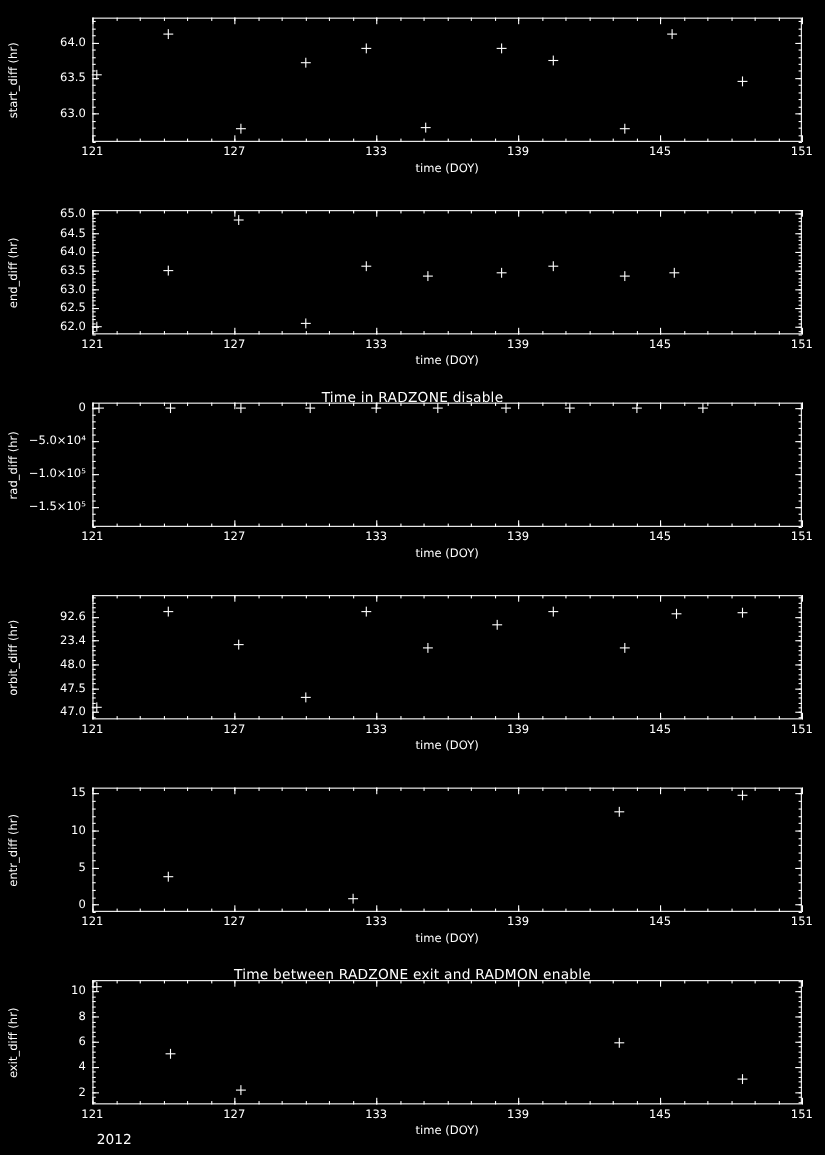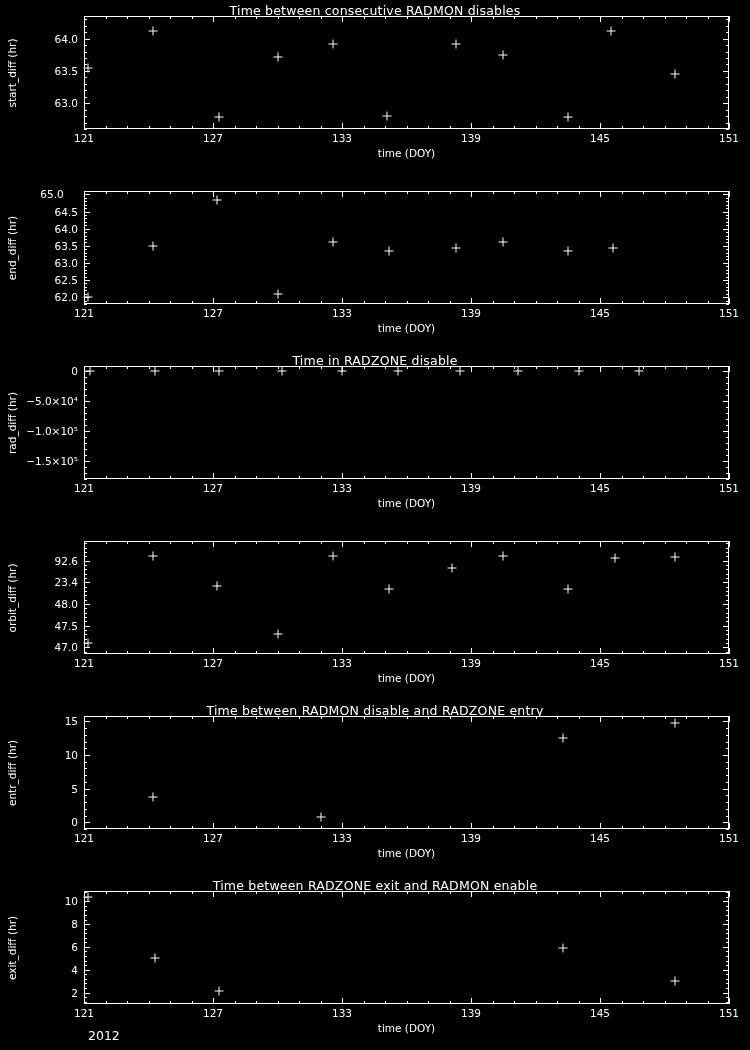--- a/index.html
+++ b/index.html
@@ -106,21 +106,20 @@
     font-size: 12.5px;
     color: #ffffff;
   }
 </style>
 </head>
 <body>
 
 <div class="page">
   <div id="panels">
       <div class="panel" style="top: 0px; height: 1050px; pointer-events: none;">
-        <div class="panel-title" style="top: 3px;">Time between consecutive RADMON disables</div>
         <div class="plotbox" style="left: 84px; top: 16px; width: 645px; height: 113px;"></div>
         <div class="tick" style="left: 84px; width: 1px; height: 6px; top: 123px;"></div>
         <div class="tick" style="left: 84px; width: 1px; height: 6px; top: 16px;"></div>
         <div class="tick-label-x" style="left: 84px; top: 132px;">121</div>
         <div class="tick" style="left: 213px; width: 1px; height: 6px; top: 123px;"></div>
         <div class="tick" style="left: 213px; width: 1px; height: 6px; top: 16px;"></div>
         <div class="tick-label-x" style="left: 213px; top: 132px;">127</div>
         <div class="tick" style="left: 342px; width: 1px; height: 6px; top: 123px;"></div>
         <div class="tick" style="left: 342px; width: 1px; height: 6px; top: 16px;"></div>
         <div class="tick-label-x" style="left: 342px; top: 132px;">133</div>
@@ -349,21 +348,21 @@
         <div class="tick" style="top: 245.788px; height: 1px; width: 6px; left: 723px;"></div>
         <div class="tick-label-y" style="left: 26px; width: 52px; top: 245.788px;">63.5</div>
         <div class="tick" style="top: 228.667px; height: 1px; width: 6px; left: 84px;"></div>
         <div class="tick" style="top: 228.667px; height: 1px; width: 6px; left: 723px;"></div>
         <div class="tick-label-y" style="left: 26px; width: 52px; top: 228.667px;">64.0</div>
         <div class="tick" style="top: 211.545px; height: 1px; width: 6px; left: 84px;"></div>
         <div class="tick" style="top: 211.545px; height: 1px; width: 6px; left: 723px;"></div>
         <div class="tick-label-y" style="left: 26px; width: 52px; top: 211.545px;">64.5</div>
         <div class="tick" style="top: 194.424px; height: 1px; width: 6px; left: 84px;"></div>
         <div class="tick" style="top: 194.424px; height: 1px; width: 6px; left: 723px;"></div>
-        <div class="tick-label-y" style="left: 26px; width: 52px; top: 194.424px; text-align: center;">65.0</div>
+        <div class="tick-label-y" style="left: 26px; width: 52px; top: 194.424px;">65.0</div>
         <div class="tick" style="top: 304px; height: 1px; width: 3px; left: 84px;"></div>
         <div class="tick" style="top: 304px; height: 1px; width: 3px; left: 726px;"></div>
         <div class="tick" style="top: 300.576px; height: 1px; width: 3px; left: 84px;"></div>
         <div class="tick" style="top: 300.576px; height: 1px; width: 3px; left: 726px;"></div>
         <div class="tick" style="top: 297.152px; height: 1px; width: 3px; left: 84px;"></div>
         <div class="tick" style="top: 297.152px; height: 1px; width: 3px; left: 726px;"></div>
         <div class="tick" style="top: 293.727px; height: 1px; width: 3px; left: 84px;"></div>
         <div class="tick" style="top: 293.727px; height: 1px; width: 3px; left: 726px;"></div>
         <div class="tick" style="top: 290.303px; height: 1px; width: 3px; left: 84px;"></div>
         <div class="tick" style="top: 290.303px; height: 1px; width: 3px; left: 726px;"></div>
@@ -741,21 +740,20 @@
         <div class="marker" style="left: 277.5px; top: 633.573px;"></div>
         <div class="marker" style="left: 333.4px; top: 556.212px;"></div>
         <div class="marker" style="left: 389.3px; top: 588.808px;"></div>
         <div class="marker" style="left: 451.65px; top: 568.381px;"></div>
         <div class="marker" style="left: 503.25px; top: 556.212px;"></div>
         <div class="marker" style="left: 567.75px; top: 588.808px;"></div>
         <div class="marker" style="left: 615.05px; top: 558.385px;"></div>
         <div class="marker" style="left: 675.25px; top: 557.081px;"></div>
       </div>
       <div class="panel" style="top: 0px; height: 1050px; pointer-events: none;">
-        <div class="panel-title" style="top: 703px;">Time between RADMON disable and RADZONE entry</div>
         <div class="plotbox" style="left: 84px; top: 716px; width: 645px; height: 113px;"></div>
         <div class="tick" style="left: 84px; width: 1px; height: 6px; top: 823px;"></div>
         <div class="tick" style="left: 84px; width: 1px; height: 6px; top: 716px;"></div>
         <div class="tick-label-x" style="left: 84px; top: 832px;">121</div>
         <div class="tick" style="left: 213px; width: 1px; height: 6px; top: 823px;"></div>
         <div class="tick" style="left: 213px; width: 1px; height: 6px; top: 716px;"></div>
         <div class="tick-label-x" style="left: 213px; top: 832px;">127</div>
         <div class="tick" style="left: 342px; width: 1px; height: 6px; top: 823px;"></div>
         <div class="tick" style="left: 342px; width: 1px; height: 6px; top: 716px;"></div>
         <div class="tick-label-x" style="left: 342px; top: 832px;">133</div>

